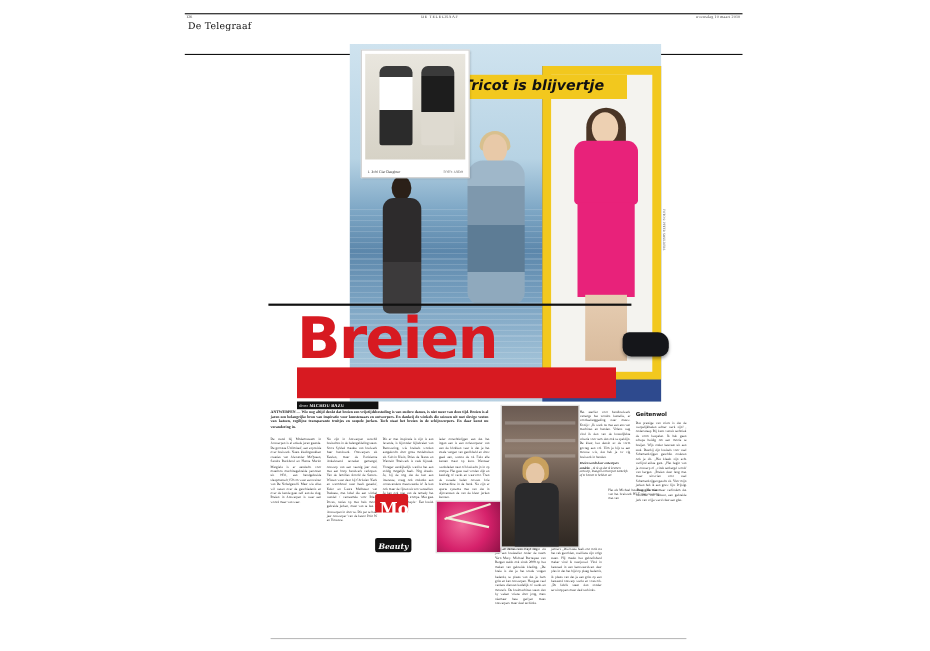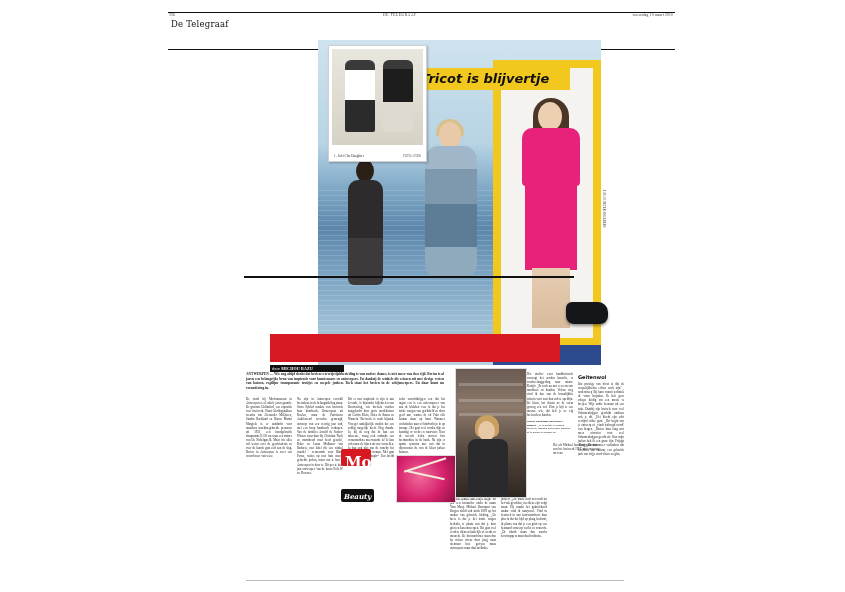--- a/index.html
+++ b/index.html
@@ -537,20 +537,21 @@
       <div class="sketch-fig b"></div>
       <div class="sketch-cap">1. Jofri Clar Daughter</div>
       <div class="sketch-credit">FOTO: ANDO</div>
     </div>
 
     <div class="photo-credit-v">FOTO'S: PETER SMULDERS</div>
   </div>
 
   <div class="title-block">
     <div class="title-rule"></div>
+    <div class="title-breien">Breien</div>
     <div class="title-sub-bar"></div>
     <div class="byline-bar"></div>
     <div class="byline-text">
       <span>door</span>
       <span class="nm">MICHOU BAZU</span>
     </div>
   </div>
 
   <div class="col col-lead">
     <p class="lead">ANTWERPEN — Wie nog altijd denkt dat breien een vrijetijdsbesteding is van oudere dames, is niet meer van deze tijd. Breien is al jaren een belangrijke bron van inspiratie voor kunstenaars en ontwerpers. En dankzij de winkels die seizoen uit met slevige vesten van katoen, regilijne transparante truitjes en soepele jurken. Toch staat het breien in de schijnwerpers. En daar komt nu verandering in.</p>

